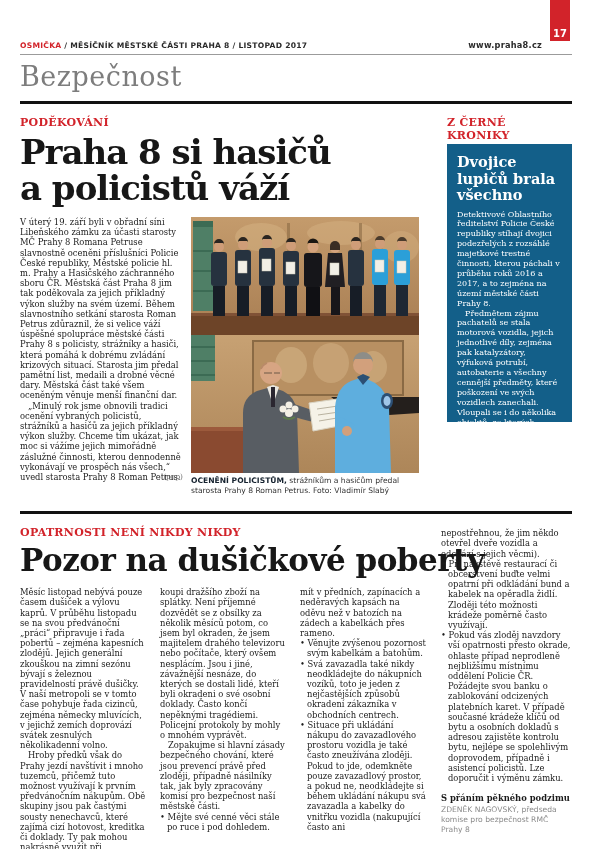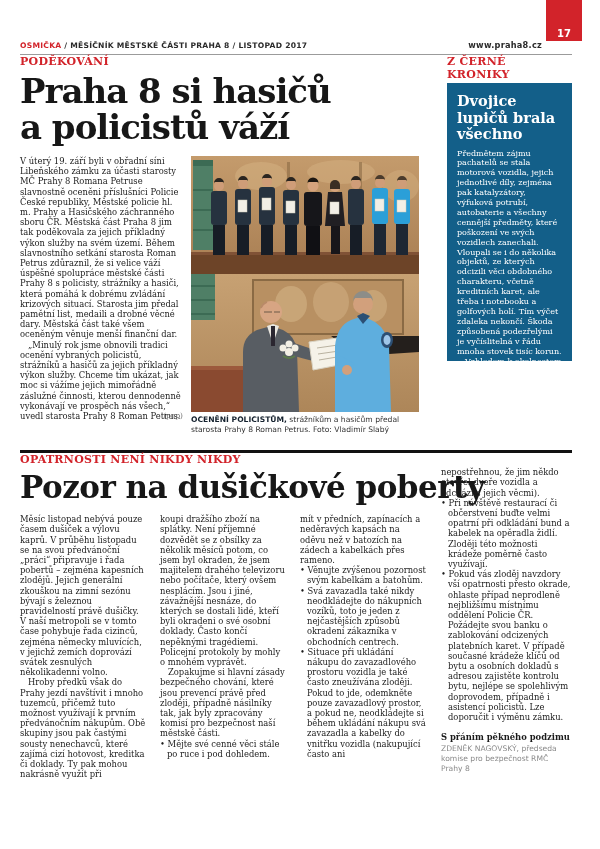--- a/index.html
+++ b/index.html
@@ -7,36 +7,36 @@
     --boxblue:#135f89;
     --ink:#1b1b1b;
   }
   *{margin:0;padding:0;box-sizing:border-box;}
   html,body{background:#e9e9e9;}
   .page{
     width:600px;height:849px;background:#fff;margin:0 auto;position:relative;
     overflow:hidden;font-family:"DejaVu Serif",serif;color:var(--ink);
   }
   
-  .corner-tab{position:absolute;top:0;right:18px;width:36px;height:41px;background:var(--accent);}
+  .corner-tab{position:absolute;top:0;right:30px;width:20px;height:41px;background:var(--accent);}
   .corner-tab .pageno{position:absolute;bottom:2px;left:0;right:0;text-align:center;
     color:#fff;font-family:"DejaVu Sans",sans-serif;font-weight:bold;font-size:10px;}
   .masthead{
     margin:0 28px 0 20px;height:55px;display:flex;align-items:flex-end;
     justify-content:space-between;padding-bottom:4px;border-bottom:1px solid #9b9b9b;
     font-family:"DejaVu Sans",sans-serif;font-size:7.6px;font-weight:bold;
     letter-spacing:.25px;color:#2a2a2a;
   }
   .masthead .brand{color:var(--accent);}
   .masthead .right{margin-right:30px;font-size:8.2px;}
   
   .section-row{margin:6px 28px 0 20px;border-bottom:3.5px solid #121212;padding-bottom:9px;}
   .section-title{font-size:27px;color:#7d7d7d;letter-spacing:.5px;}
   
-  .kicker{font-size:11px;font-weight:bold;color:var(--accent);letter-spacing:.3px;}
+  .kicker{font-size:11px;font-weight:bold;color:var(--accent);letter-spacing:.3px;margin-top:12px;}
   .headline1{font-size:34px;line-height:36px;font-weight:bold;letter-spacing:-1px;margin-top:5px;color:#171717;}
   .headline2{font-size:31px;line-height:34px;font-weight:bold;letter-spacing:-.5px;margin-top:4px;color:#171717;white-space:nowrap;}
   
   .top-section{margin:0 28px 0 20px;display:flex;}
   .left-area{width:407px;flex:0 0 407px;}
   .story-row{display:flex;margin-top:11px;}
   .text-col{width:171px;flex:0 0 171px;padding-right:8px;font-size:8.4px;line-height:10.2px;}
   .body-p + .body-p{text-indent:8px;}
   .byline-row{text-align:right;margin-top:-10.2px;font-size:7.4px;color:#6e6e6e;}
   .photo-col{width:228px;flex:0 0 228px;}
@@ -76,20 +76,23 @@
     <div class="pageno">17</div>
   </div>
 
   <div class="masthead">
     <div>
       <span class="brand">OSMIČKA</span><span> / MĚSÍČNÍK MĚSTSKÉ ČÁSTI PRAHA 8 / LISTOPAD 2017</span>
     </div>
     <div class="right">www.praha8.cz</div>
   </div>
 
+  <div class="section-row">
+    <div class="section-title">Bezpečnost</div>
+  </div>
 
   <div class="top-section">
     <div class="left-area">
       <div class="kicker">PODĚKOVÁNÍ</div>
       <div class="headline1">
         <div>Praha 8 si hasičů</div>
         <div>a policistů váží</div>
       </div>
       <div class="story-row">
         <div class="text-col">
@@ -225,20 +228,21 @@
             <b>OCENĚNÍ POLICISTŮM,</b><span> strážníkům a hasičům předal starosta Prahy 8 Roman Petrus. Foto: Vladimír Slabý</span>
           </div>
         </div>
       </div>
     </div>
 
     <div class="right-col">
       <div class="kicker">Z ČERNÉ KRONIKY</div>
       <div class="bluebox">
         <h3>Dvojice lupičů brala všechno</h3>
+        <p>Detektivové Oblastního ředitelství Policie České republiky stíhají dvojici podezřelých z rozsáhlé majetkové trestné činnosti, kterou páchali v průběhu roků 2016 a 2017, a to zejména na území městské části Prahy 8.</p>
         <p>Předmětem zájmu pachatelů se stala motorová vozidla, jejich jednotlivé díly, zejména pak katalyzátory, výfuková potrubí, autobaterie a všechny cennější předměty, které poškození ve svých vozidlech zanechali. Vloupali se i do několika objektů, ze kterých odcizili věci obdobného charakteru, včetně kreditních karet, ale třeba i notebooku a golfových holí. Tím výčet zdaleka nekončí. Škoda způsobená podezřelými je vyčíslitelná v řádu mnoha stovek tisíc korun.</p>
         <p>Vzhledem k okolnostem a rozsahu podezření z více než dvaceti trestných činů byli obvinění umístěni do vazby. Případ je důkazem perfektně odvedené odborné práce zkušených detektivů a vyšetřovatelů.</p>
       </div>
     </div>
   </div>
 
   <div class="big-rule"></div>
 
   <div class="bottom-section">
     <div class="bottom-left">

